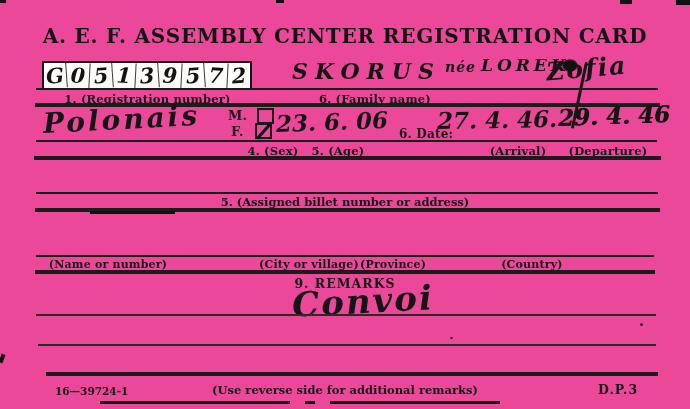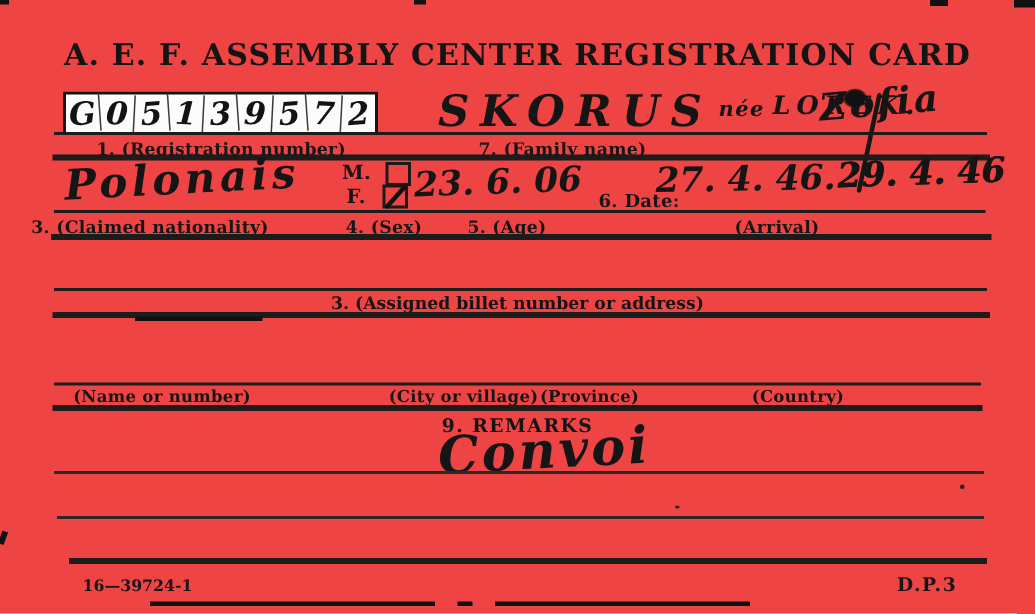--- a/index.html
+++ b/index.html
@@ -1,18 +1,18 @@
 <!DOCTYPE html>
 <html><head>
 <meta charset="utf-8">
 <style>
   html,body{margin:0;padding:0;background:#e8e6e2;}
   #card{
     position:relative;width:690px;height:409px;margin:0 auto;
-    background:#ef4444;overflow:hidden;
+    background:#ec4899;overflow:hidden;
     font-family:"DejaVu Serif","Liberation Serif",serif;color:#161616;
   }
   .rule{position:absolute;background:#1c1c1c;}
   .rule.soft{background:#2a2a2a;}
   .lbl{
     position:absolute;font-weight:bold;font-size:11.5px;letter-spacing:0.2px;
     color:#161616;text-align:center;white-space:nowrap;
   }
   .heading{
     position:absolute;left:0;right:0;text-align:center;font-weight:bold;
@@ -29,21 +29,21 @@
   }
   .regcell{
     flex:1;border-right:1.5px solid #3a3a3a;display:flex;align-items:center;
     justify-content:center;font-family:"DejaVu Serif",serif;font-style:italic;
     font-weight:bold;font-size:21px;color:#131313;
   }
   .regcell:last-child{border-right:none;}
   .regcell:nth-child(odd){transform:rotate(-4deg);}
   .regcell:nth-child(even){transform:rotate(3deg);}
   #familyname{left:292px;top:60px;}
-  #surname{font-size:29px;letter-spacing:7px;}
+  #surname{font-size:22px;letter-spacing:7px;}
   #nee{font-size:14px;position:relative;top:-7px;margin-left:4px;letter-spacing:1px;}
   #maiden{font-size:17px;letter-spacing:4px;position:relative;top:-8px;margin-left:5px;}
   #givenname{left:546px;top:56px;font-size:25px;transform:rotate(-5deg);letter-spacing:2px;}
   .blob{position:absolute;left:562px;top:59px;width:16px;height:13px;border-radius:50%;
     background:radial-gradient(ellipse at center,#111 55%,rgba(17,17,17,0.4) 72%,transparent 80%);}
   .stroke{position:absolute;left:585px;top:62px;width:3px;height:68px;background:#161616;
     transform:rotate(12deg);transform-origin:top center;border-radius:2px;}
   .cb{position:absolute;width:13px;height:12px;border:2px solid #1a1a1a;background:transparent;box-sizing:content-box;}
   .cb.checked::after{
     content:"";position:absolute;left:-3px;right:-3px;top:45%;height:2.5px;
@@ -81,44 +81,44 @@
   <div class="hand" id="familyname">
     <span id="surname">SKORUS</span><span id="nee">née</span><span id="maiden">LOREK.</span>
   </div>
 
   <div class="hand" id="givenname">Zofia</div>
   <div class="blob"></div>
   <div class="stroke"></div>
 
   <div class="rule" style="left:36px;top:88px;width:622px;height:2px;"></div>
   <div class="lbl" style="left:40px;top:92px;width:215px;">1. (Registration number)</div>
-  <div class="lbl" style="left:310px;top:92px;width:130px;">7. (Family name)</div>
+  <div class="lbl" style="left:310px;top:92px;width:130px;">6. (Family name)</div>
   <div class="rule" style="left:35px;top:103px;width:625px;height:4px;"></div>
 
   <div class="hand" style="left:24px;top:106px;width:195px;text-align:center;font-size:28px;letter-spacing:3px;transform:rotate(-3deg);">Polonais</div>
 
   <div class="lbl" style="left:228px;top:108px;font-size:13px;">M.</div>
   <div class="cb" style="left:257px;top:108px;"></div>
   <div class="lbl" style="left:231px;top:124px;font-size:13px;">F.</div>
   <div class="cb checked" style="left:255px;top:123px;"></div>
 
   <div class="hand" style="left:276px;top:110px;font-size:23px;transform:rotate(-2deg);">23. 6. 06</div>
   <div class="lbl" style="left:377px;top:127px;font-size:12px;margin-left:22px;">6. Date:</div>
   <div class="hand" style="left:437px;top:108px;font-size:23px;transform:rotate(-1deg);">27. 4. 46.</div>
   <div class="hand" style="left:558px;top:104px;font-size:23px;transform:rotate(-2deg);text-shadow:0.5px 0 0 #111;">29. 4. 46</div>
 
   <div class="rule" style="left:36px;top:140px;width:621px;height:2px;"></div>
-  <div class="lbl" style="left:4px;top:144px;width:192px;">3. (Claimed nationality)</div>
-  <div class="lbl" style="left:220px;top:144px;width:72px;">4. (Sex)</div>
+  <div class="lbl" style="left:237px;top:144px;width:72px;">4. (Sex)</div>
   <div class="lbl" style="left:306px;top:144px;width:64px;">5. (Age)</div>
   <div class="lbl" style="left:486px;top:144px;width:64px;">(Arrival)</div>
+  <div class="lbl" style="left:566px;top:144px;width:84px;">(Departure)</div>
   <div class="rule" style="left:34px;top:156px;width:627px;height:4px;"></div>
 
   <div class="rule" style="left:36px;top:192px;width:622px;height:2px;"></div>
-  <div class="heading" style="top:195px;font-size:11.5px;">3. (Assigned billet number or address)</div>
+  <div class="heading" style="top:195px;font-size:11.5px;">5. (Assigned billet number or address)</div>
   <div class="rule" style="left:35px;top:208px;width:625px;height:4px;"></div>
   <div class="mark" style="left:90px;top:211px;width:85px;height:3px;"></div>
 
 
   <div class="rule" style="left:36px;top:255px;width:618px;height:2px;"></div>
   <div class="lbl" style="left:250px;top:258px;width:118px;font-size:11px;">(City or village)</div>
   <div class="lbl" style="left:42px;top:258px;width:132px;font-size:11px;">(Name or number)</div>
   <div class="lbl" style="left:360px;top:258px;width:66px;font-size:11px;">(Province)</div>
   <div class="lbl" style="left:498px;top:258px;width:68px;font-size:11px;">(Country)</div>
   <div class="rule" style="left:35px;top:270px;width:620px;height:4px;"></div>
@@ -126,19 +126,20 @@
   <div class="heading" style="top:276px;font-size:12.5px;letter-spacing:1px;">9. REMARKS</div>
   <div class="hand" style="left:292px;top:284px;font-size:34px;letter-spacing:2px;transform:rotate(-3deg);">Convoi</div>
 
   <div class="rule soft" style="left:36px;top:314px;width:620px;height:2px;"></div>
   <div class="dot" style="left:640px;top:323px;width:3px;height:3px;"></div>
   <div class="dot" style="left:450px;top:337px;width:3px;height:2px;"></div>
   <div class="rule soft" style="left:38px;top:344px;width:618px;height:2px;"></div>
   <div class="rule" style="left:46px;top:372px;width:612px;height:4px;"></div>
 
   <div class="footer-text" style="left:55px;top:385px;font-size:10.5px;">16—39724-1</div>
+  <div class="footer-text" style="left:170px;top:383px;width:350px;text-align:center;font-size:11.5px;">(Use reverse side for additional remarks)</div>
   <div class="footer-text" style="left:598px;top:382px;font-size:12.5px;letter-spacing:1px;">D.P.3</div>
 
   <div class="mark" style="left:100px;top:401px;width:190px;height:3px;"></div>
   <div class="mark" style="left:305px;top:401px;width:10px;height:3px;"></div>
   <div class="mark" style="left:330px;top:401px;width:170px;height:3px;"></div>
 
 </div>
 
 </body></html>

